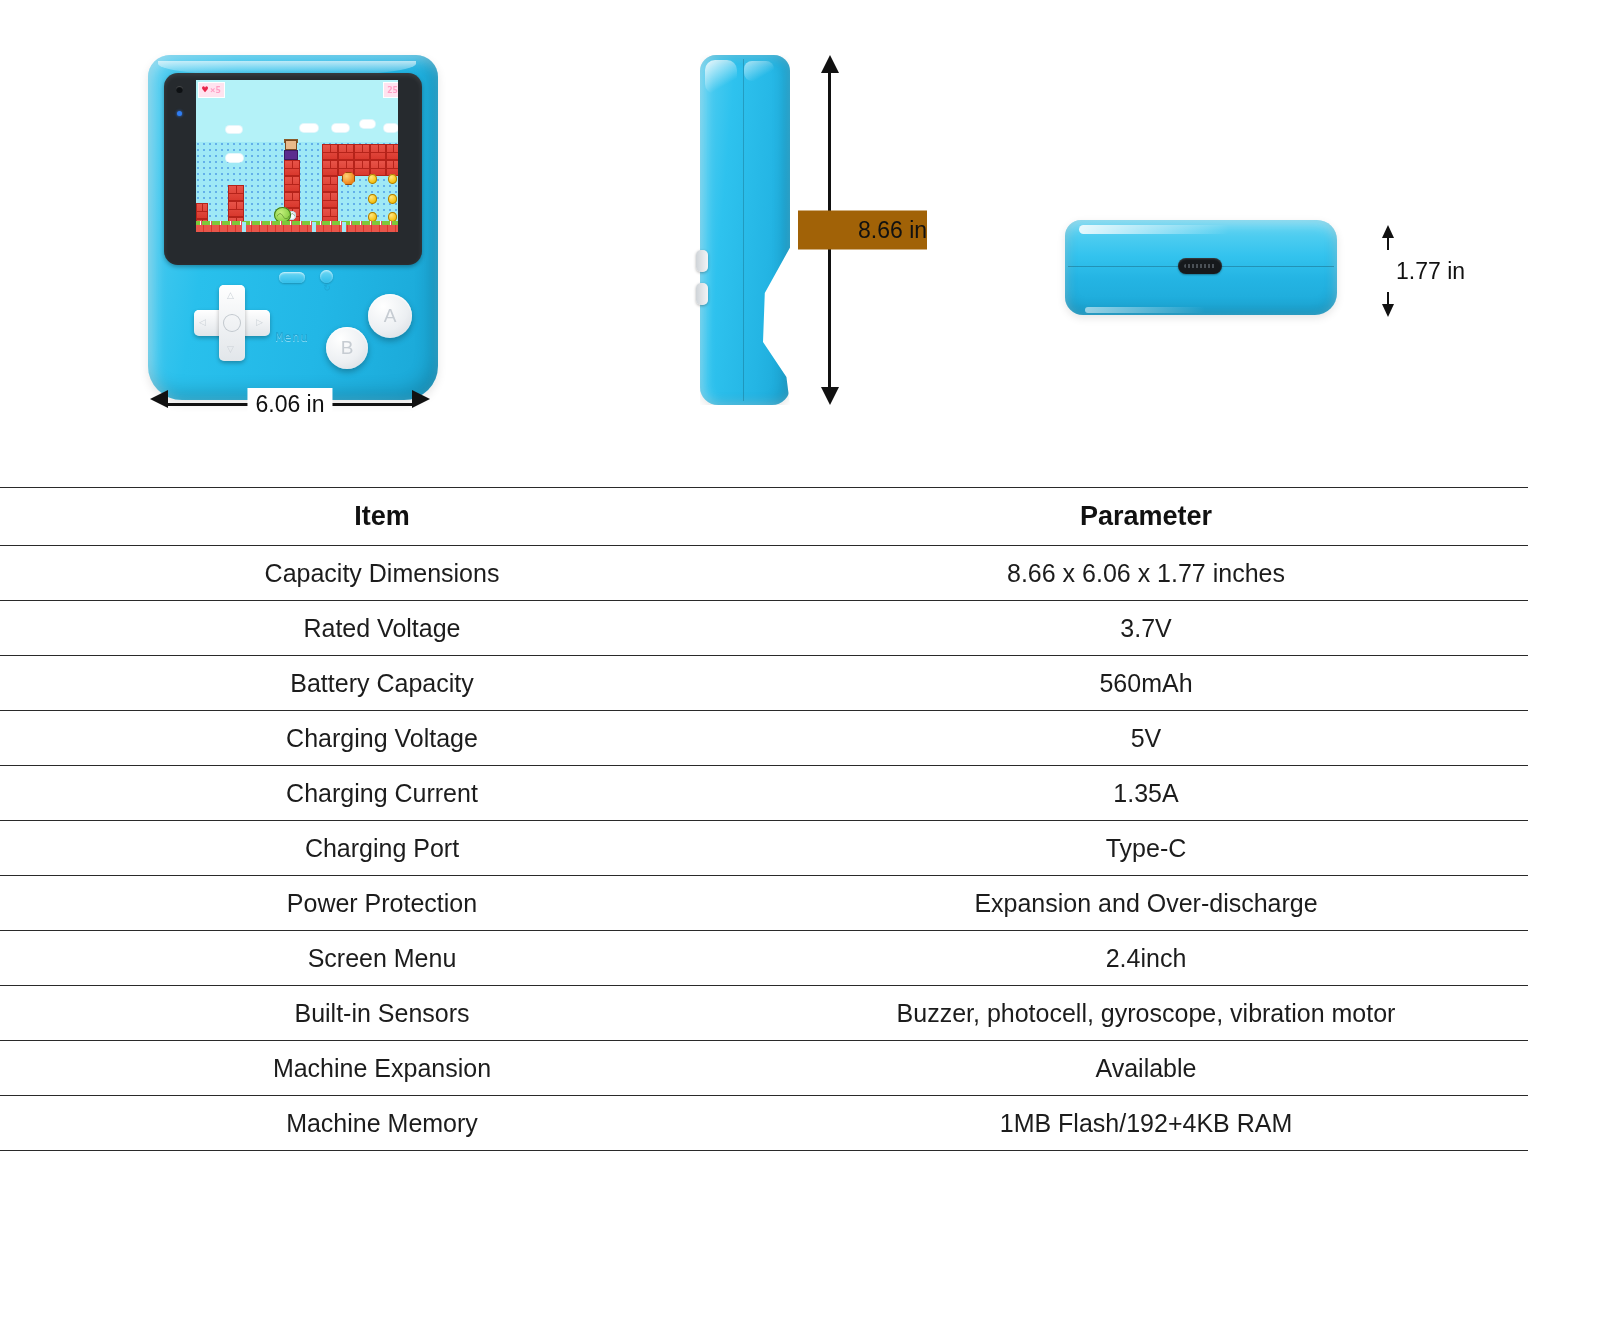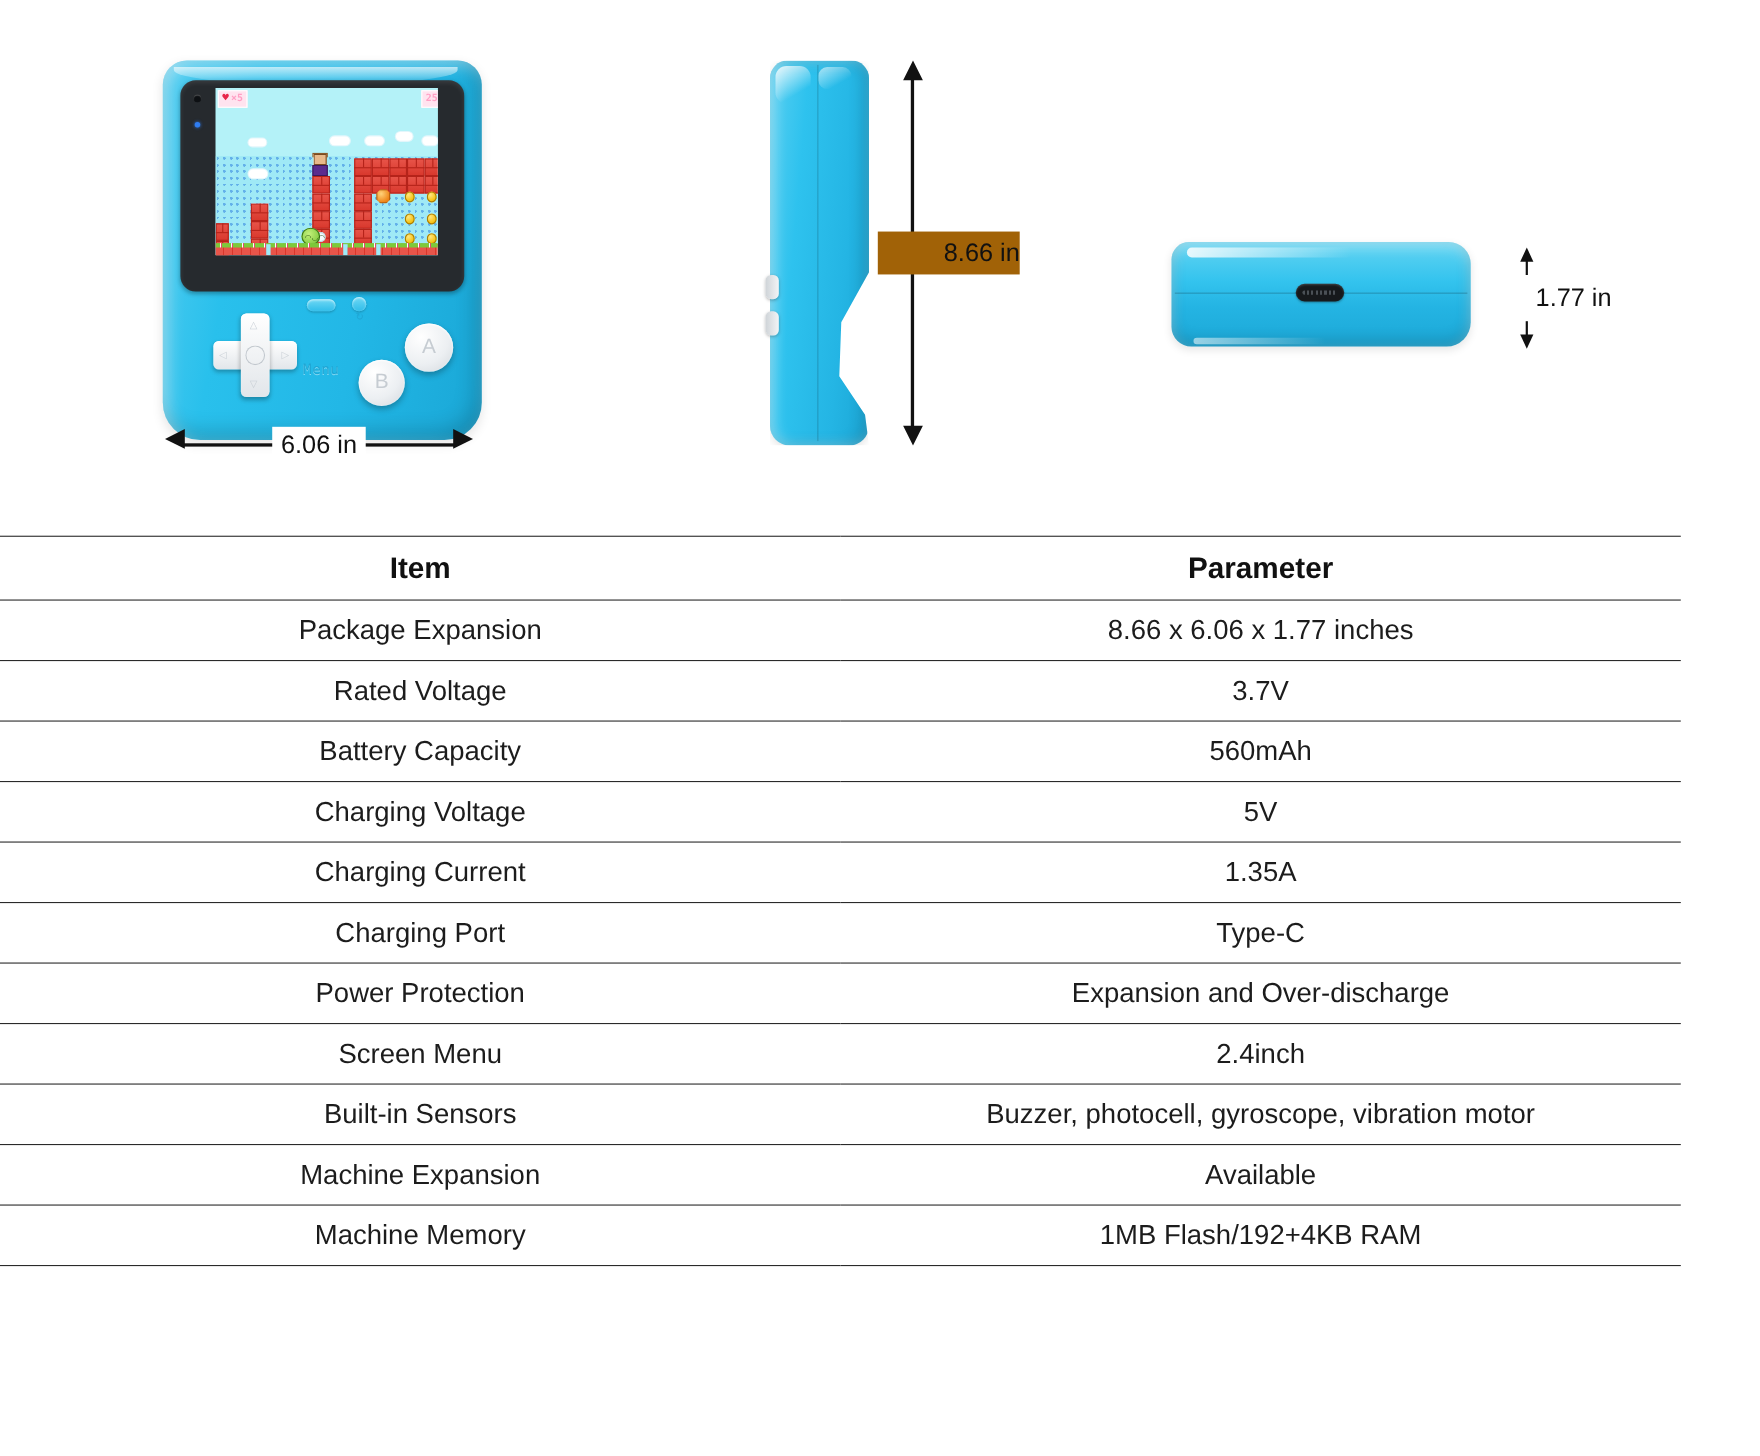--- a/index.html
+++ b/index.html
@@ -431,21 +431,21 @@
       <col class="c2">
     </colgroup>
   <thead>
     <tr>
       <th>Item</th>
       <th>Parameter</th>
     </tr>
   </thead>
   <tbody>
       <tr>
-        <td>Package Expansion</td>
+        <td>Capacity Dimensions</td>
         <td>8.66 x 6.06 x 1.77 inches</td>
       </tr>
       <tr>
         <td>Rated Voltage</td>
         <td>3.7V</td>
       </tr>
       <tr>
         <td>Battery Capacity</td>
         <td>560mAh</td>
       </tr>

